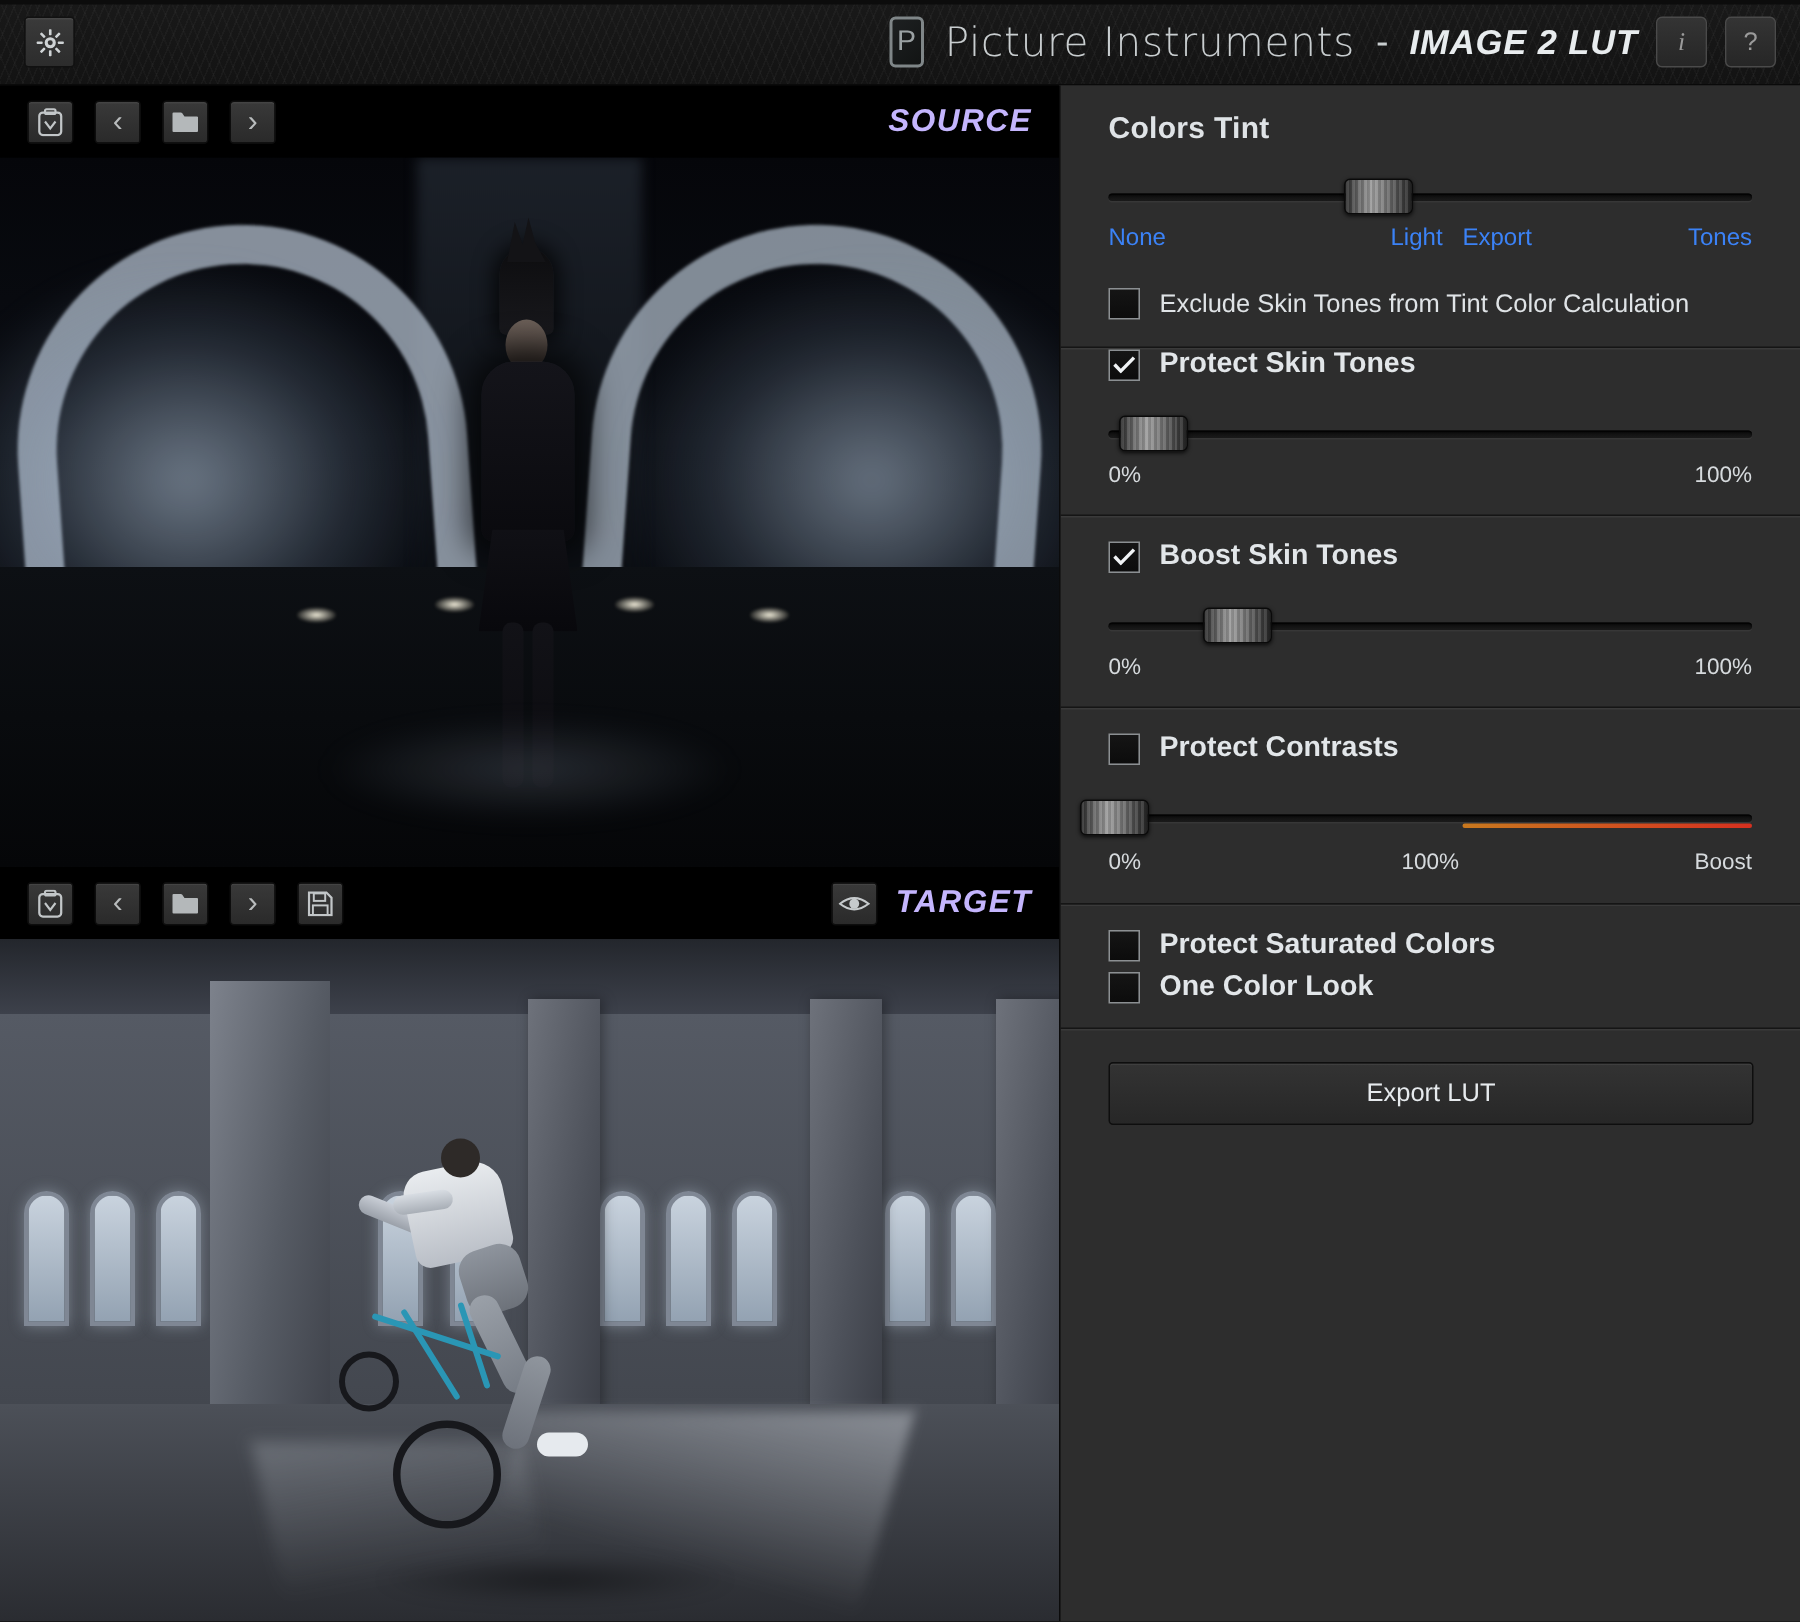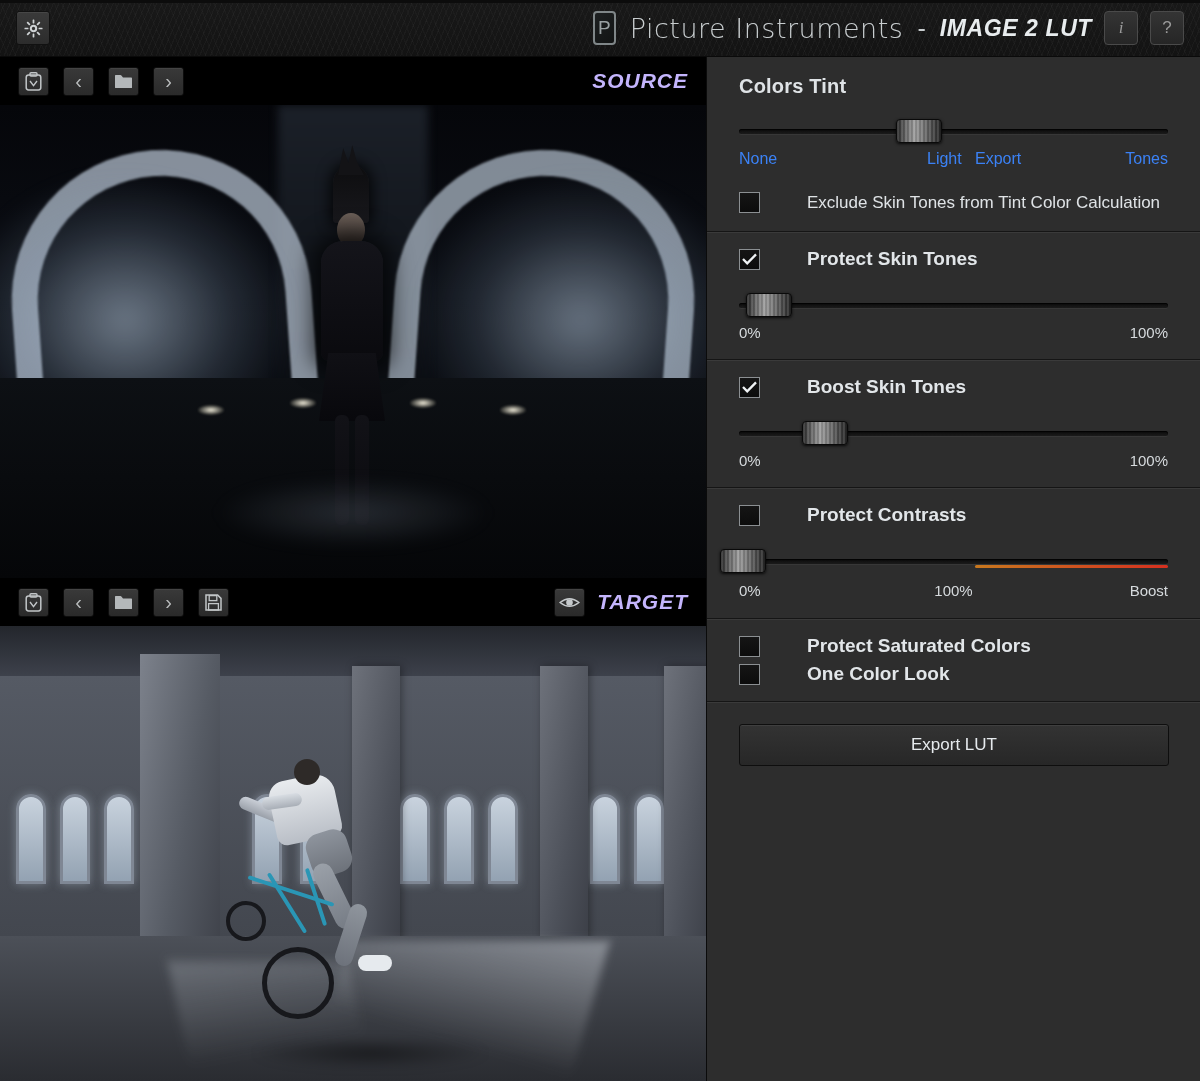--- a/index.html
+++ b/index.html
@@ -225,21 +225,21 @@
   
   .cb-row { display:flex; align-items:center; gap: 13px; }
   .cbox {
     width: 21px; height: 21px; flex:none;
     background: linear-gradient(#151515, #0c0c0c);
     border: 1px solid #8b8f92;
     display:flex; align-items:center; justify-content:center; cursor:pointer;
   }
   .cbox svg { display:none; }
   .cbox.checked svg { display:block; }
-  .cb-label { font-size: 19px; color:#e2e6e9; font-weight: bold; margin-left: 34px; }
+  .cb-label { font-size: 19px; color:#e2e6e9; font-weight: bold; }
   .cb-label.plain { font-size: 17px; font-weight: normal; color:#dfe3e6; }
 
   
   .export-btn {
     width: 430px; height: 42px; border-radius: 3px;
     background: linear-gradient(#333333, #272727);
     border: 1px solid #0e0e0e;
     box-shadow: inset 0 1px 0 rgba(255,255,255,0.06);
     display:flex; align-items:center; justify-content:center;
     font-size: 17px; color: #e6eaed; cursor:pointer;
@@ -428,21 +428,21 @@
       </div>
 
       <div class="cb-row" style="margin-top:24px;">
         <div class="cbox" id="cb-exclude">
           
         </div>
         <div class="cb-label plain">Exclude Skin Tones from Tint Color Calculation</div>
       </div>
     </div>
 
-    <div class="section" style="padding-top:16px; padding-bottom:18px;">
+    <div class="section" style="padding-bottom:18px;">
       <div class="cb-row">
         <div class="cbox checked" id="cb-protect-skin">
           <svg width="15" height="12" viewBox="0 0 15 12">
               <path d="M1 6 L5.2 10.4 L14 1.4" fill="none" stroke="#f0f3f5" stroke-width="2.3"></path>
             </svg>
         </div>
         <div class="cb-label">Protect Skin Tones</div>
       </div>
       <div class="slider" style="margin-top:28px;">
         <div class="track"></div>

